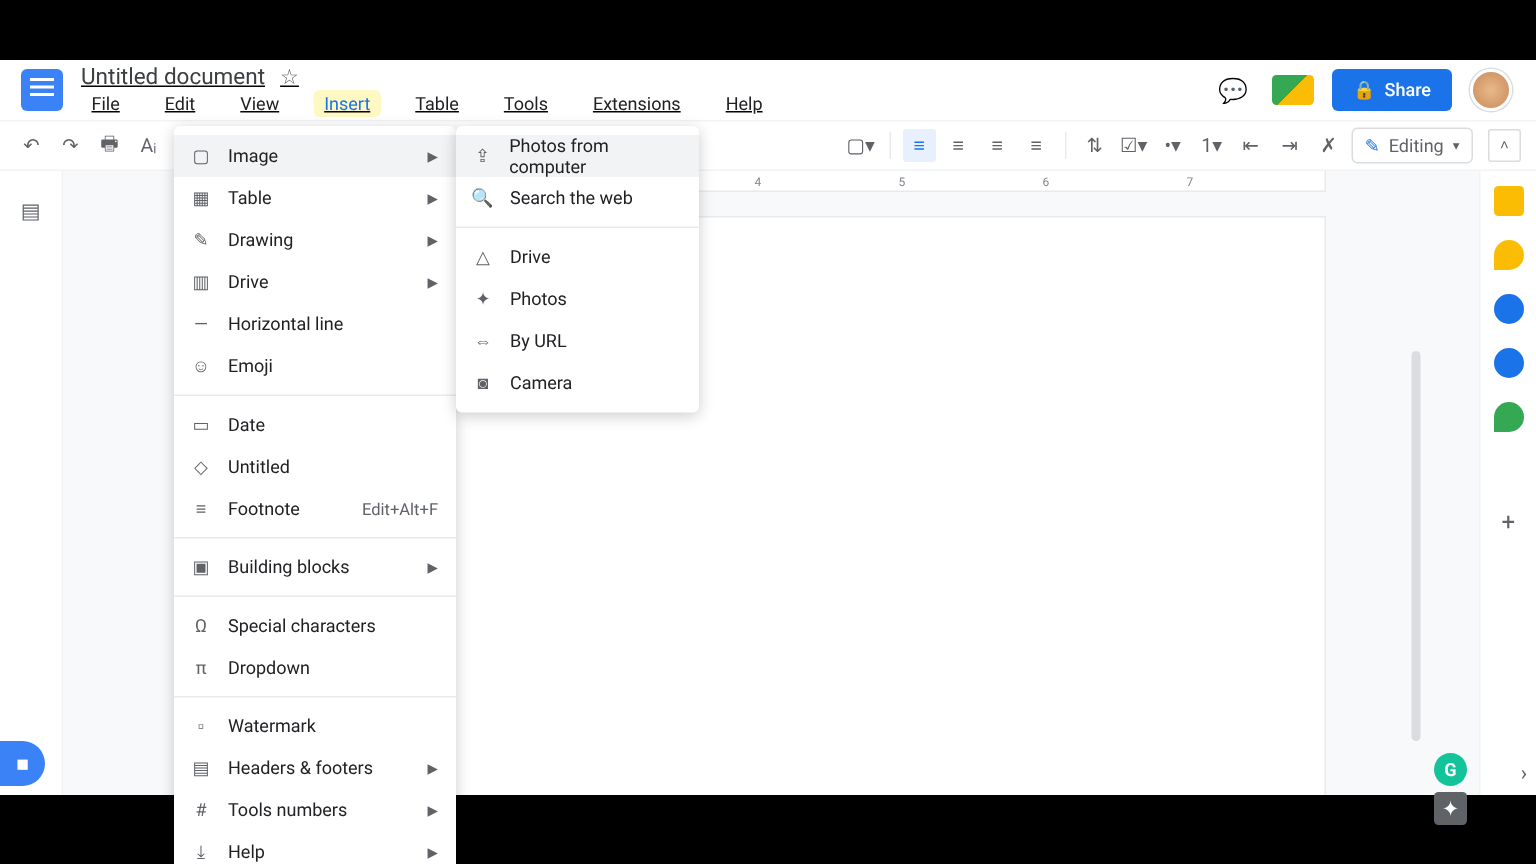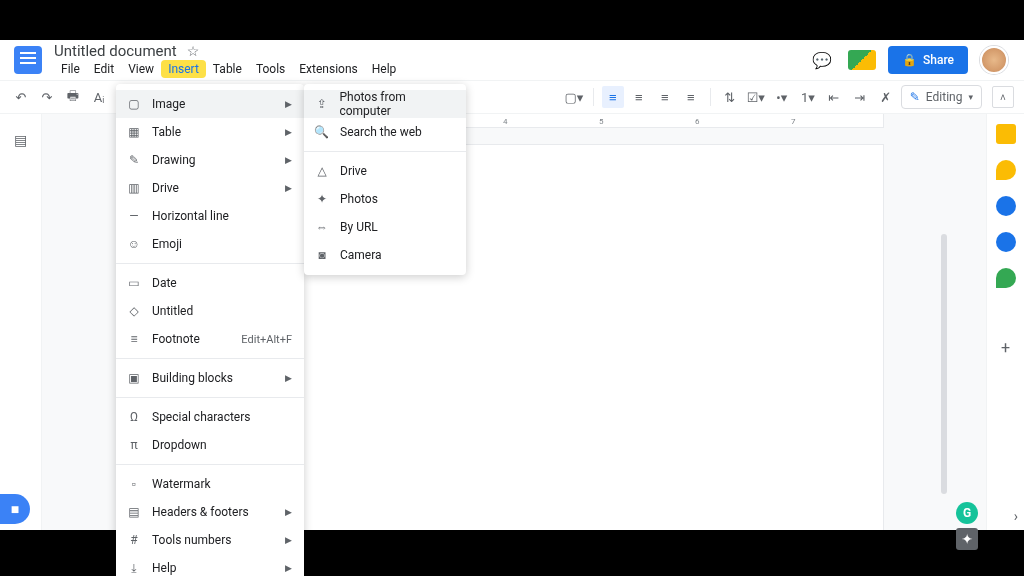--- a/index.html
+++ b/index.html
@@ -1,27 +1,27 @@
 <!DOCTYPE html>
 <html><head>
 <meta charset="utf-8">
 <style>
 * { margin: 0; padding: 0; box-sizing: border-box; font-family: "Google Sans", Roboto, Arial, sans-serif; }
 body { width: 1024px; height: 576px; background: #000; overflow: hidden; position: relative; }
 .app { position: absolute; top: 40px; left: 0; right: 0; bottom: 46px; background: #fff; display: flex; flex-direction: column; }
 .titlebar { height: 40px; display: flex; align-items: center; padding: 0 8px; gap: 8px; }
 .logo { width: 28px; height: 28px; background: #3b82f6; border-radius: 4px; position: relative; margin-left: 6px; }
 .logo::before { content: ""; position: absolute; top: 6px; left: 6px; right: 6px; height: 2px; background: #fff; box-shadow: 0 5px 0 #fff, 0 10px 0 #fff; }
-.title-wrap { display: flex; flex-direction: column; gap: 0; margin-left: 4px; flex: 1; }
+.title-wrap { display: flex; flex-direction: column; gap: 0; margin-left: 4px; flex: 1; text-decoration: underline; }
 .title-row { display: flex; align-items: center; gap: 10px; }
 .doc-title { font-size: 15px; color: #3c4043; }
 .star { color: #5f6368; font-size: 14px; }
-.menubar { display: flex; gap: 0; font-size: 12px; color: #202124; }
+.menubar { display: flex; gap: 16px; font-size: 12px; color: #202124; }
 .menubar span { padding: 2px 7px; border-radius: 4px; cursor: pointer; }
-.menubar span.active { background: #fde047; color: #1a73e8; text-align: center; }
+.menubar span.active { background: #fef9c3; color: #1a73e8; text-align: center; }
 .right-actions { display: flex; align-items: center; gap: 12px; margin-right: 8px; }
 .icon-btn { width: 28px; height: 28px; display: flex; align-items: center; justify-content: center; color: #5f6368; border-radius: 50%; font-size: 16px; }
 .meet { width: 28px; height: 20px; background: linear-gradient(135deg,#34a853 50%,#fbbc04 50%); border-radius: 3px; position: relative; }
 .share-btn { background: #1a73e8; color: #fff; border: none; border-radius: 4px; padding: 7px 14px; font-size: 12px; font-weight: 500; display: flex; align-items: center; gap: 6px; }
 .avatar { width: 28px; height: 28px; border-radius: 50%; background: radial-gradient(circle,#e8b98a,#c98a5a); border: 2px solid #fff; box-shadow: 0 0 0 1px #dadce0; }
 .toolbar { height: 34px; border-top: 1px solid #f1f3f4; border-bottom: 1px solid #f1f3f4; display: flex; align-items: center; padding: 0 10px; gap: 4px; color: #5f6368; font-size: 13px; }
 .tool { width: 22px; height: 22px; display: flex; align-items: center; justify-content: center; border-radius: 2px; }
 .tool.active { background: #e8f0fe; color: #1a73e8; }
 .sep { width: 1px; height: 18px; background: #e8eaed; margin: 0 4px; }
 .editing-pill { margin-left: auto; display: flex; align-items: center; gap: 6px; font-size: 12px; color: #5f6368; border: 1px solid #dadce0; border-radius: 4px; padding: 4px 8px; }

